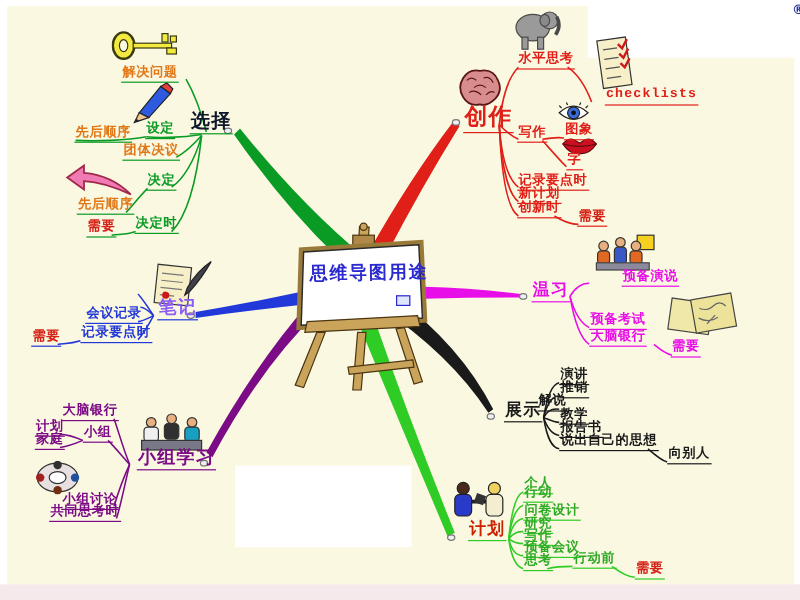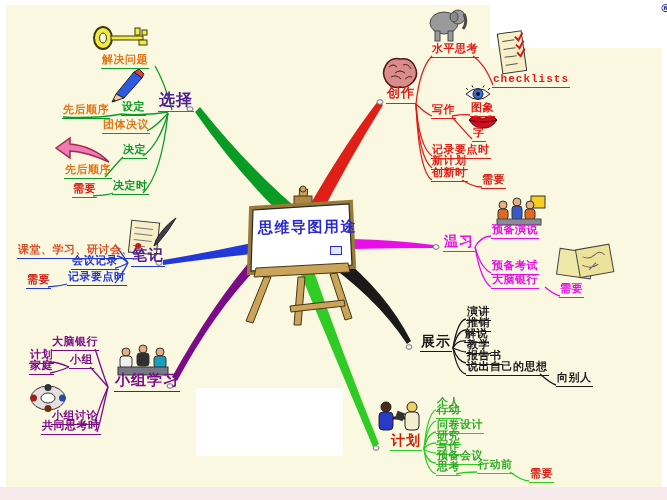--- a/index.html
+++ b/index.html
@@ -4,23 +4,23 @@
 <style>
   html,body{margin:0;padding:0;}
   .stage{position:relative;width:667px;height:500px;background:#fbf8e2;overflow:hidden;
          font-family:"DejaVu Sans",sans-serif;}
   .strip{position:absolute;background:#ffffff;}
   .patch{position:absolute;background:#ffffff;}
   .bottom-strip{position:absolute;background:#f6e9eb;}
   svg.layer{position:absolute;left:0;top:0;}
   .lbl{position:absolute;font-weight:bold;font-size:11px;line-height:1.15;
        white-space:nowrap;border-bottom:1.5px solid var(--u,#888);
-       padding:0 1px 1px 1px;letter-spacing:0.5px;font-family:Liberation Mono, monospace;}
+       padding:0 1px 1px 1px;letter-spacing:0.5px;}
   .main{font-size:14px;letter-spacing:1px;}
-  .mono{font-family:"Liberation Mono",monospace;letter-spacing:1px;}
+  .mono{font-family:"Liberation Mono",monospace;letter-spacing:1px;margin-left:12px;}
   .center-title{position:absolute;left:258px;top:218px;font-size:15px;font-weight:bold;
        color:#2a2ad0;letter-spacing:1.5px;white-space:nowrap;transform:rotate(-1deg);}
   .canvas-stamp{position:absolute;left:330px;top:246px;width:10px;height:7px;
        border:1.5px solid #2a2ad0;background:#dfe6ff;}
   .logo{position:absolute;left:503px;top:8px;width:160px;color:#1b2f96;
         font-weight:bold;font-size:29px;letter-spacing:3px;white-space:nowrap;
         font-family:"DejaVu Sans",sans-serif;}
   .logo .reg{position:absolute;right:-8px;top:-6px;font-size:11px;letter-spacing:0;}
   .ico{position:absolute;}
 </style>
@@ -238,51 +238,51 @@
 
   <svg class="ico" style="left:124px;top:216px" width="56" height="42" viewBox="0 0 56 42">
     <g transform="rotate(6 24 22)">
       <rect x="6" y="6" width="28" height="32" fill="#f6efc8" stroke="#333"></rect>
       <path d="M10,13 h18 M10,19 h18 M10,25 h18 M10,31 h12" stroke="#777"></path>
       <circle cx="15" cy="31" r="3" fill="#cc1818"></circle>
     </g>
     <path d="M52,2 Q40,10 32,24 L30,30 L34,27 Q44,16 52,2 Z" fill="#404048" stroke="#222"></path>
   </svg>
 
-  <div class="lbl main" style="left:158px;top:92px;font-size:16px;--u:#0a9b25;color:#4c1d95">选择</div>
+  <div class="lbl main" style="left:158px;top:92px;font-size:16px;--u:#0a9b25;color:#0f172a">选择</div>
   <div class="lbl" style="left:101px;top:54px;--u:#0a9b25;color:#e07818">解决问题</div>
   <div class="lbl" style="left:121px;top:101px;--u:#0a9b25;color:#0a9b25">设定</div>
   <div class="lbl" style="left:62px;top:104px;--u:#0a9b25;color:#e07818">先后顺序</div>
   <div class="lbl" style="left:102px;top:119px;--u:#0a9b25;color:#e07818">团体决议</div>
   <div class="lbl" style="left:122px;top:144px;--u:#0a9b25;color:#0a9b25">决定</div>
   <div class="lbl" style="left:64px;top:164px;--u:#0a9b25;color:#e07818">先后顺序</div>
   <div class="lbl" style="left:72px;top:183px;--u:#0a9b25;color:#d42015">需要</div>
   <div class="lbl" style="left:112px;top:180px;--u:#0a9b25;color:#0a9b25">决定时</div>
 
-  <div class="lbl main" style="left:386px;top:87px;font-size:13px;--u:#e02018;color:#e02018">创作</div>
+  <div class="lbl main" style="left:386px;top:87px;font-size:19px;--u:#e02018;color:#e02018">创作</div>
   <div class="lbl" style="left:431px;top:43px;--u:#e02018;color:#e02018">水平思考</div>
   <div class="lbl mono" style="left:492px;top:73px;--u:#e02018;color:#e02018">checklists</div>
   <div class="lbl" style="left:431px;top:104px;--u:#e02018;color:#e02018">写作</div>
   <div class="lbl" style="left:470px;top:102px;--u:#e02018;color:#e02018">图象</div>
   <div class="lbl" style="left:472px;top:127px;--u:#e02018;color:#e02018">字</div>
   <div class="lbl" style="left:431px;top:144px;--u:#e02018;color:#e02018">记录要点时</div>
   <div class="lbl" style="left:431px;top:155px;--u:#e02018;color:#e02018">新计划</div>
   <div class="lbl" style="left:431px;top:167px;--u:#e02018;color:#e02018">创新时</div>
   <div class="lbl" style="left:481px;top:174px;--u:#e02018;color:#d42015">需要</div>
 
   <div class="lbl main" style="left:443px;top:234px;--u:#e80ee8;color:#e80ee8">温习</div>
-  <div class="lbl" style="left:491px;top:224px;--u:#e80ee8;color:#e80ee8">预备演说</div>
+  <div class="lbl" style="left:518px;top:224px;--u:#e80ee8;color:#e80ee8">预备演说</div>
   <div class="lbl" style="left:491px;top:260px;--u:#e80ee8;color:#e80ee8">预备考试</div>
   <div class="lbl" style="left:491px;top:274px;--u:#e80ee8;color:#e80ee8">大脑银行</div>
   <div class="lbl" style="left:559px;top:283px;--u:#e80ee8;color:#e80ee8">需要</div>
 
   <div class="lbl main" style="left:420px;top:334px;--u:#1a1a1a;color:#1a1a1a">展示</div>
   <div class="lbl" style="left:466px;top:306px;--u:#1a1a1a;color:#1a1a1a">演讲</div>
   <div class="lbl" style="left:466px;top:317px;--u:#1a1a1a;color:#1a1a1a">推销</div>
-  <div class="lbl" style="left:464px;top:328px;--u:#1a1a1a;color:#1a1a1a">解说</div>
+  <div class="lbl" style="left:448px;top:328px;--u:#1a1a1a;color:#1a1a1a">解说</div>
   <div class="lbl" style="left:466px;top:339px;--u:#1a1a1a;color:#1a1a1a">教学</div>
   <div class="lbl" style="left:466px;top:350px;--u:#1a1a1a;color:#1a1a1a">报告书</div>
   <div class="lbl" style="left:466px;top:361px;--u:#1a1a1a;color:#1a1a1a">说出自己的思想</div>
   <div class="lbl" style="left:556px;top:372px;--u:#1a1a1a;color:#1a1a1a">向别人</div>
 
   <div class="lbl main" style="left:390px;top:433px;--u:#2ecc25;color:#cc2200">计划</div>
   <div class="lbl" style="left:436px;top:397px;--u:#2ecc25;color:#2eaa25">个人</div>
   <div class="lbl" style="left:436px;top:404px;--u:#2ecc25;color:#2eaa25">行动</div>
   <div class="lbl" style="left:436px;top:419px;--u:#2ecc25;color:#2eaa25">问卷设计</div>
   <div class="lbl" style="left:436px;top:430px;--u:#2ecc25;color:#2eaa25">研究</div>
@@ -293,22 +293,21 @@
   <div class="lbl" style="left:529px;top:468px;--u:#2ecc25;color:#d42015">需要</div>
 
   <div class="lbl main" style="left:114px;top:373px;font-size:15px;--u:#7c0b86;color:#7c0b86">小组学习</div>
   <div class="lbl" style="left:51px;top:336px;--u:#7c0b86;color:#7c0b86">大脑银行</div>
   <div class="lbl" style="left:29px;top:349px;--u:#7c0b86;color:#7c0b86">计划</div>
   <div class="lbl" style="left:69px;top:354px;--u:#7c0b86;color:#7c0b86">小组</div>
   <div class="lbl" style="left:29px;top:360px;--u:#7c0b86;color:#7c0b86">家庭</div>
   <div class="lbl" style="left:51px;top:410px;--u:#7c0b86;color:#7c0b86">小组讨论</div>
   <div class="lbl" style="left:41px;top:420px;--u:#7c0b86;color:#7c0b86">共同思考时</div>
 
-  <div class="lbl main" style="left:131px;top:248px;font-size:15px;--u:#2238d8;color:#4c1d95">笔记</div>
-  <div class="lbl" style="left:17px;top:244px;--u:#2238d8;color:#d4542a">课堂、学习、研讨会、</div>
+  <div class="lbl main" style="left:131px;top:248px;font-size:15px;--u:#2238d8;color:#8b5cf6">笔记</div>
   <div class="lbl" style="left:71px;top:255px;--u:#2238d8;color:#2238d8">会议记录</div>
   <div class="lbl" style="left:67px;top:271px;--u:#2238d8;color:#2238d8">记录要点时</div>
   <div class="lbl" style="left:26px;top:274px;--u:#2238d8;color:#d42015">需要</div>
 
   <div class="center-title">思维导图用途</div>
   <div class="canvas-stamp"></div>
 
   <div class="logo">
     <span class="reg">®</span>
   </div>

